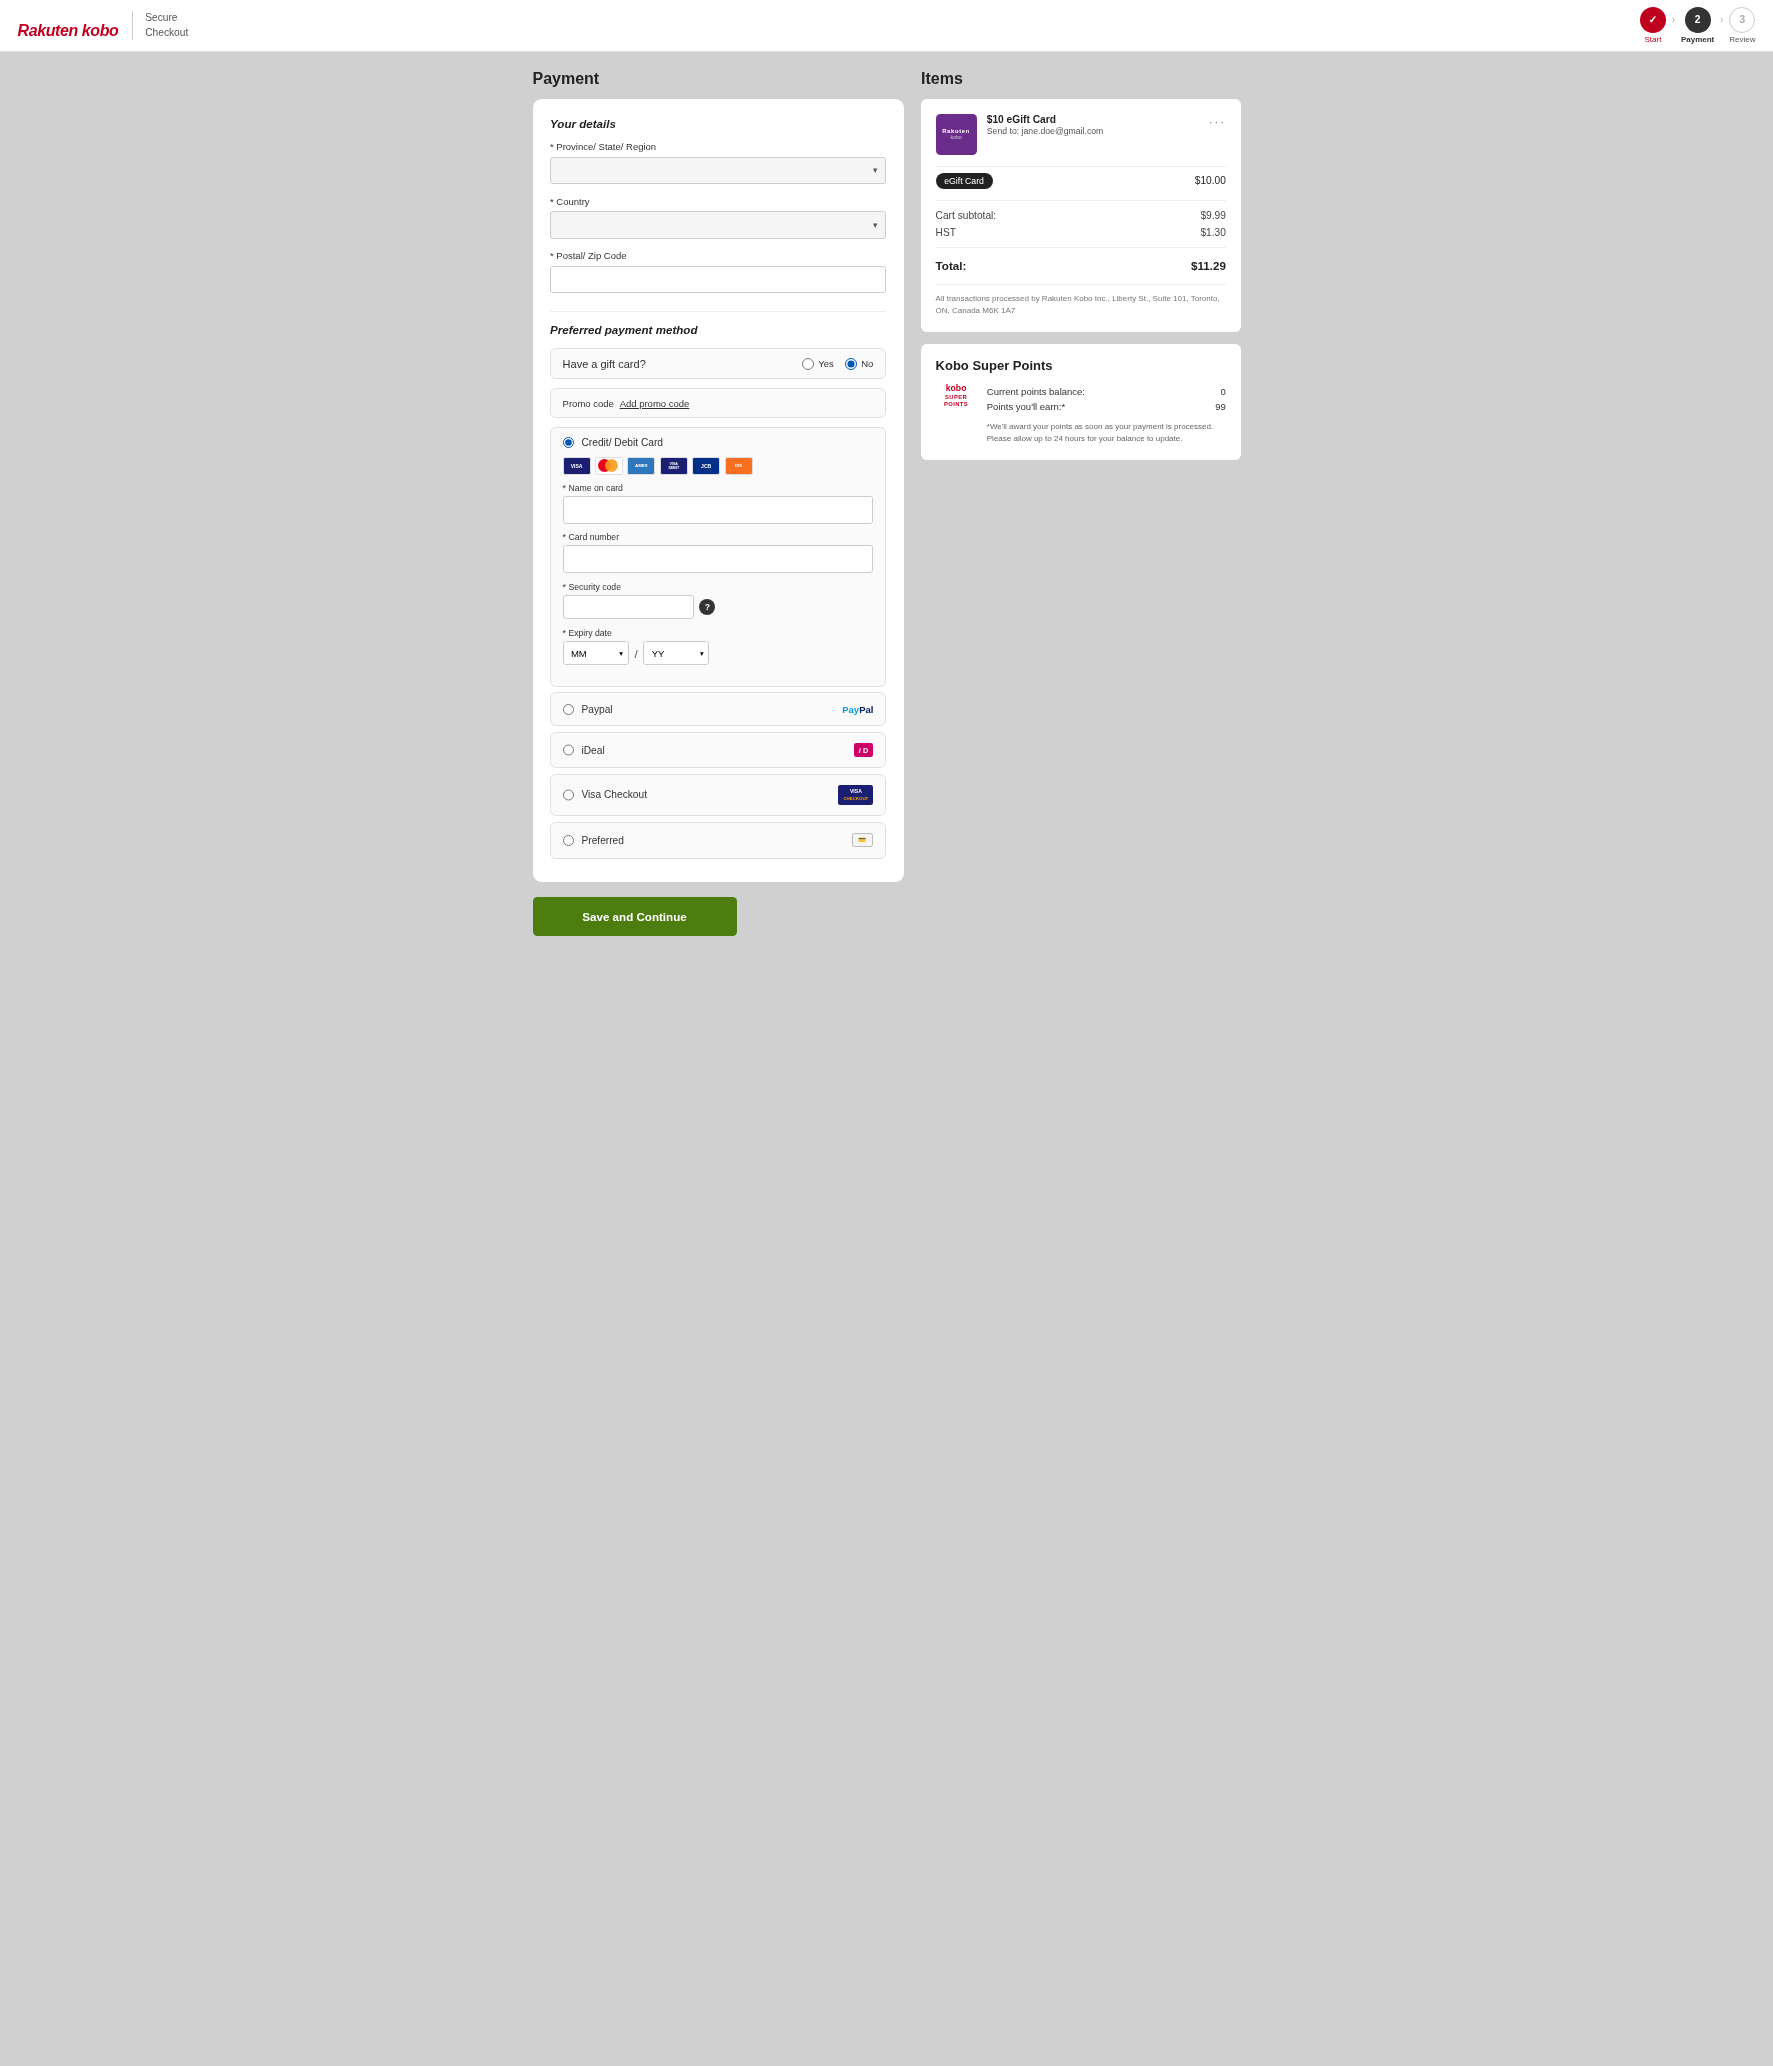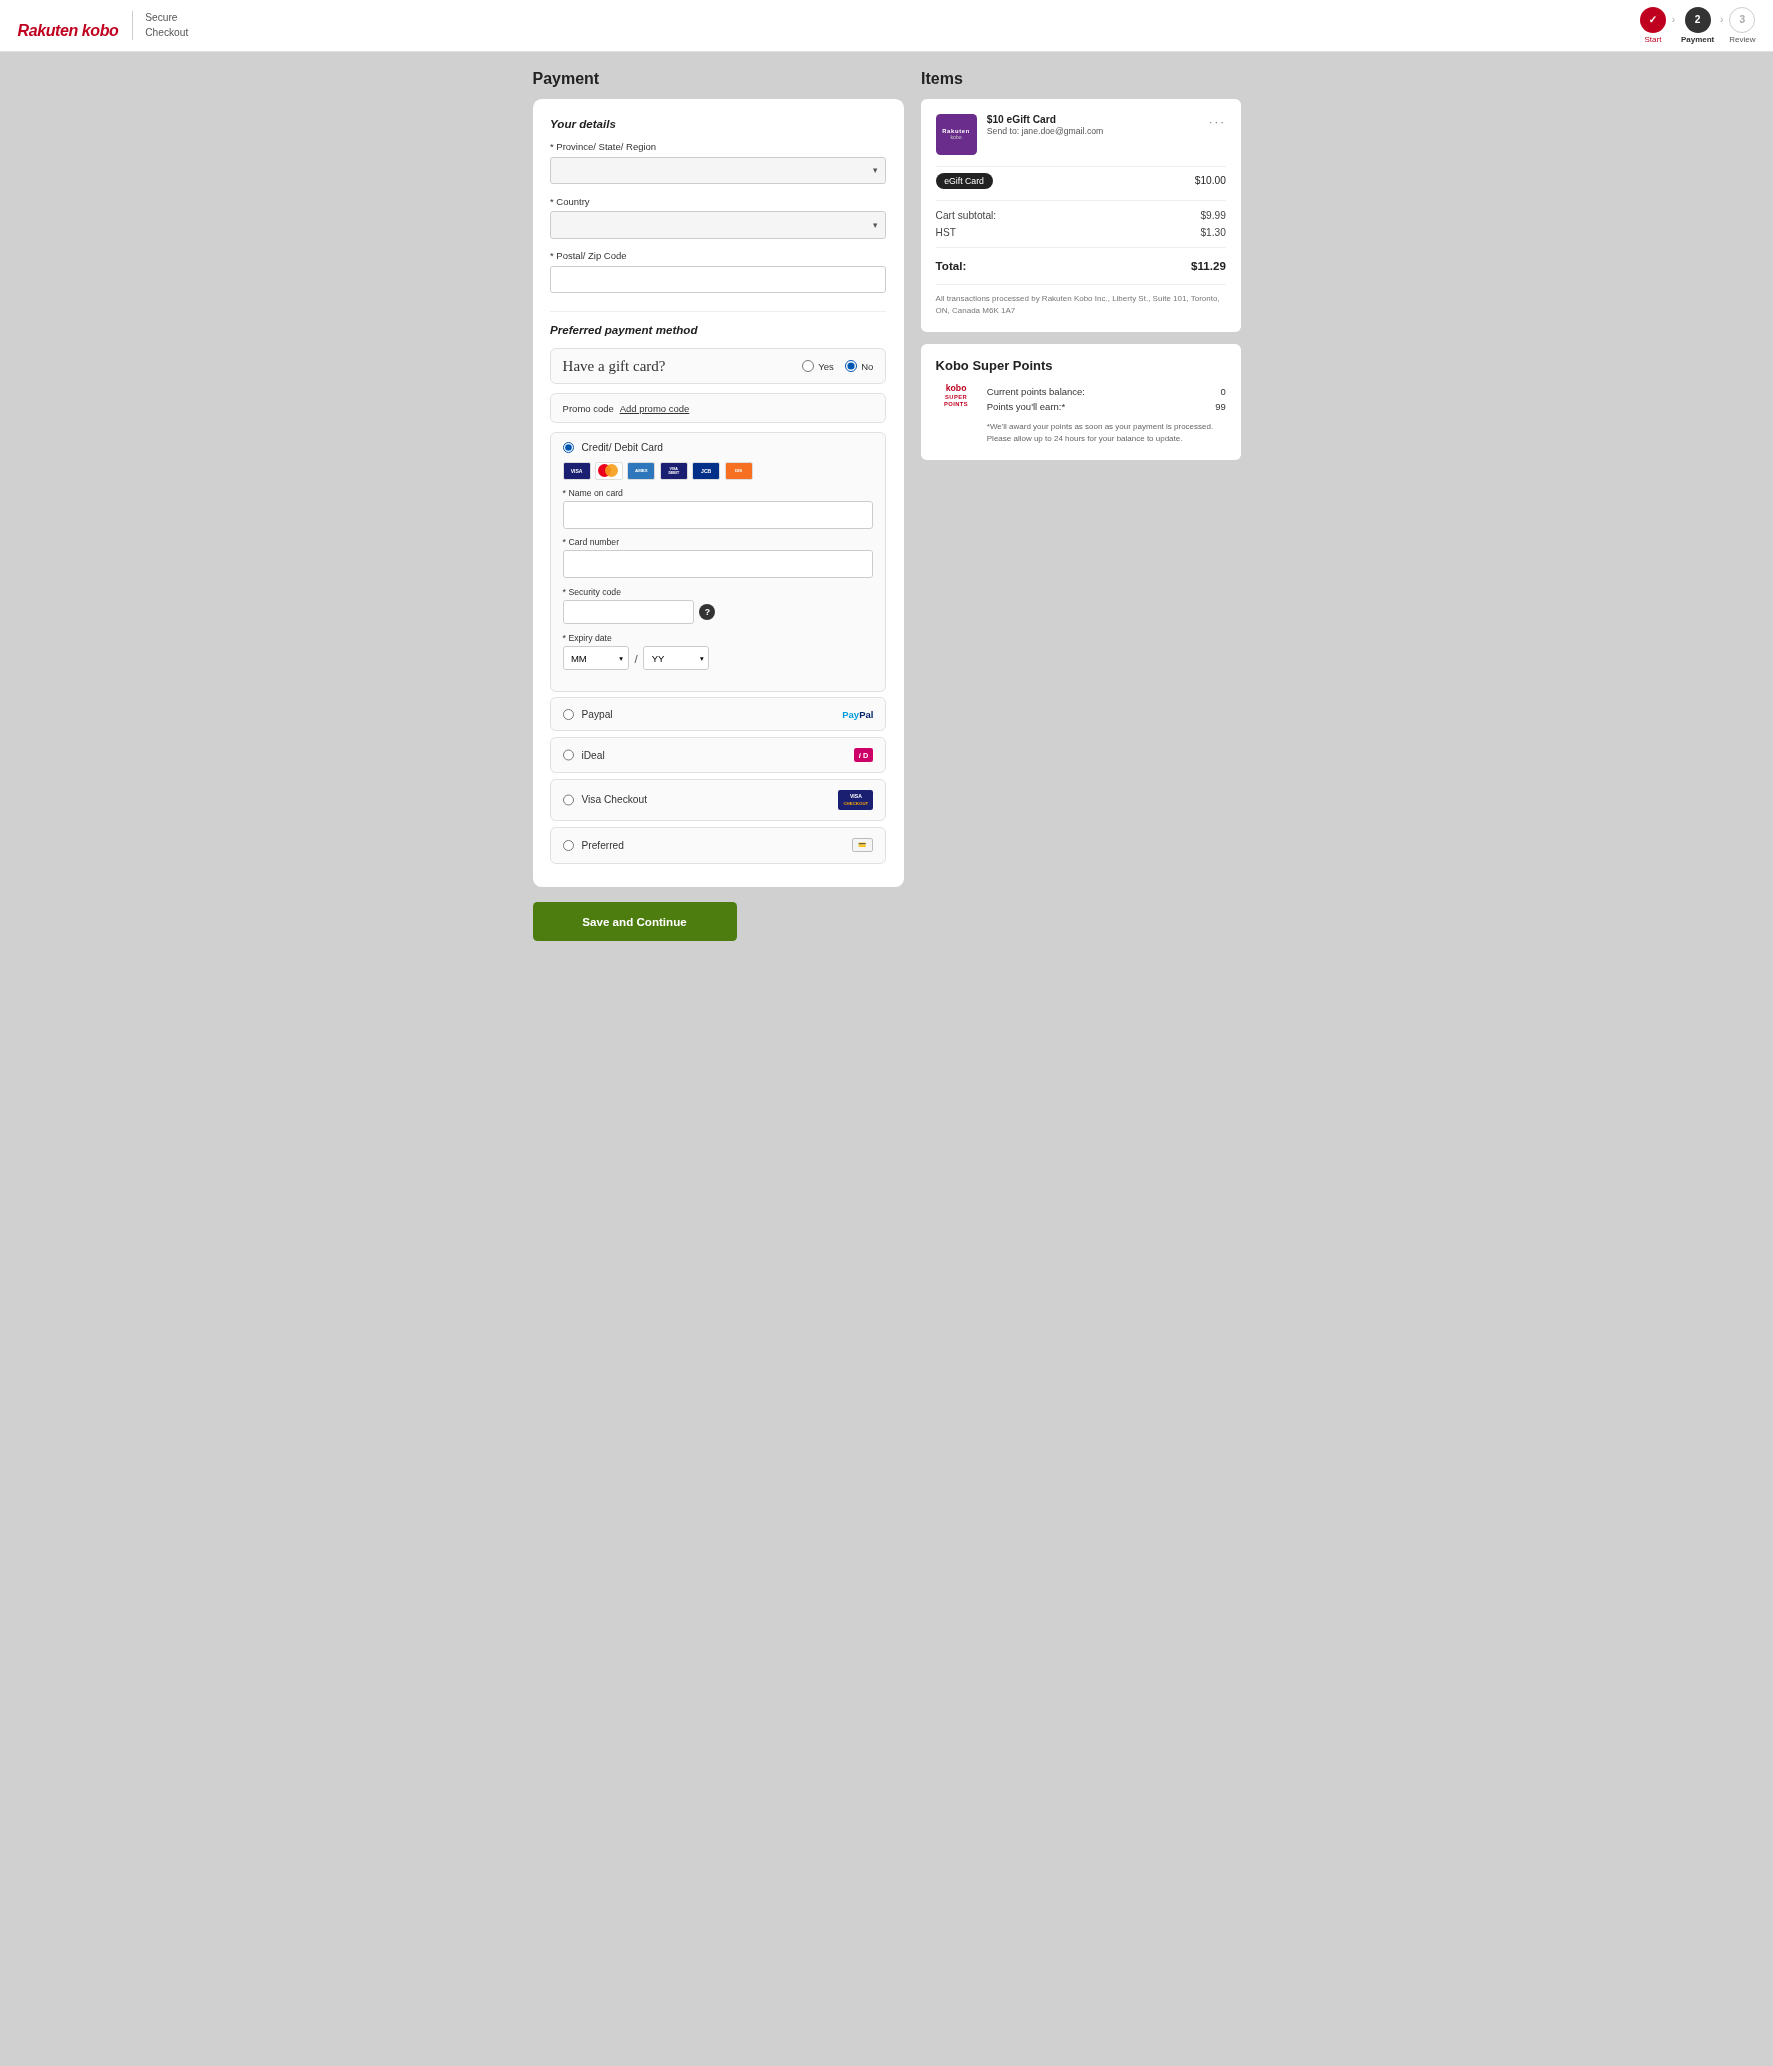--- a/index.html
+++ b/index.html
@@ -179,24 +179,23 @@
       display: flex;
       align-items: center;
       gap: 11.6px;
       padding: 8.7px 11.6px;
       border: 0.7px solid #e0e0e0;
       border-radius: 5.8px;
       margin-bottom: 8.7px;
       background: #fafafa;
     }
     .gift-card-label {
-      font-size: 15px;
+      font-size: 11px;
       color: #333;
       flex: 1;
-      font-family: Liberation Serif, serif;
     }
     .radio-option {
       display: flex;
       align-items: center;
       gap: 4.4px;
       font-size: 9.5px;
       color: #333;
       cursor: pointer;
     }
     .radio-input {

